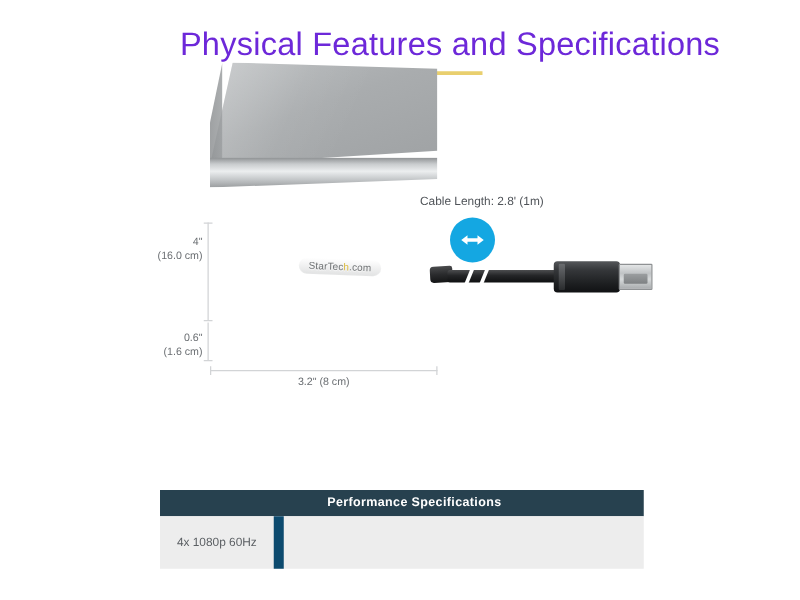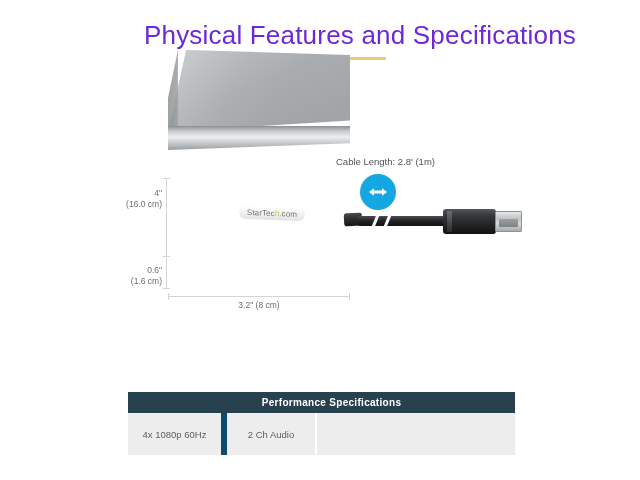--- a/index.html
+++ b/index.html
@@ -257,21 +257,21 @@
   .spec-cell {
     display: flex;
     align-items: center;
     justify-content: center;
     font-size: 9.5px;
     color: #5b5f63;
     text-align: center;
     white-space: nowrap;
     box-sizing: border-box;
   }
-  #spec-cell-0 { width: 99px; border-right: 6px solid #0c4a6e; text-align: center; }
+  #spec-cell-0 { width: 99px; border-right: 8px solid #0c4a6e; text-align: center; }
   #spec-cell-1 { width: 90px; border-right: 2px solid #ffffff; }
   #spec-cell-2 { flex: 1; }
 </style>
 </head>
 <body>
 
 <div id="page-title">Physical Features and Specifications</div>
 <div id="title-underline"></div>
 
 <div id="product-illustration">
@@ -322,15 +322,14 @@
   <div class="dim-text" id="dim-width-text">
     <div>3.2" (8 cm)</div>
   </div>
 
 </div>
 
 <div id="spec-table">
   <div id="spec-header">Performance  Specifications</div>
   <div id="spec-row">
     <div class="spec-cell" id="spec-cell-0">4x 1080p 60Hz</div>
-    <div class="spec-cell" id="spec-cell-1">2 Ch Audio</div>
   </div>
 </div>
 
 </body></html>

